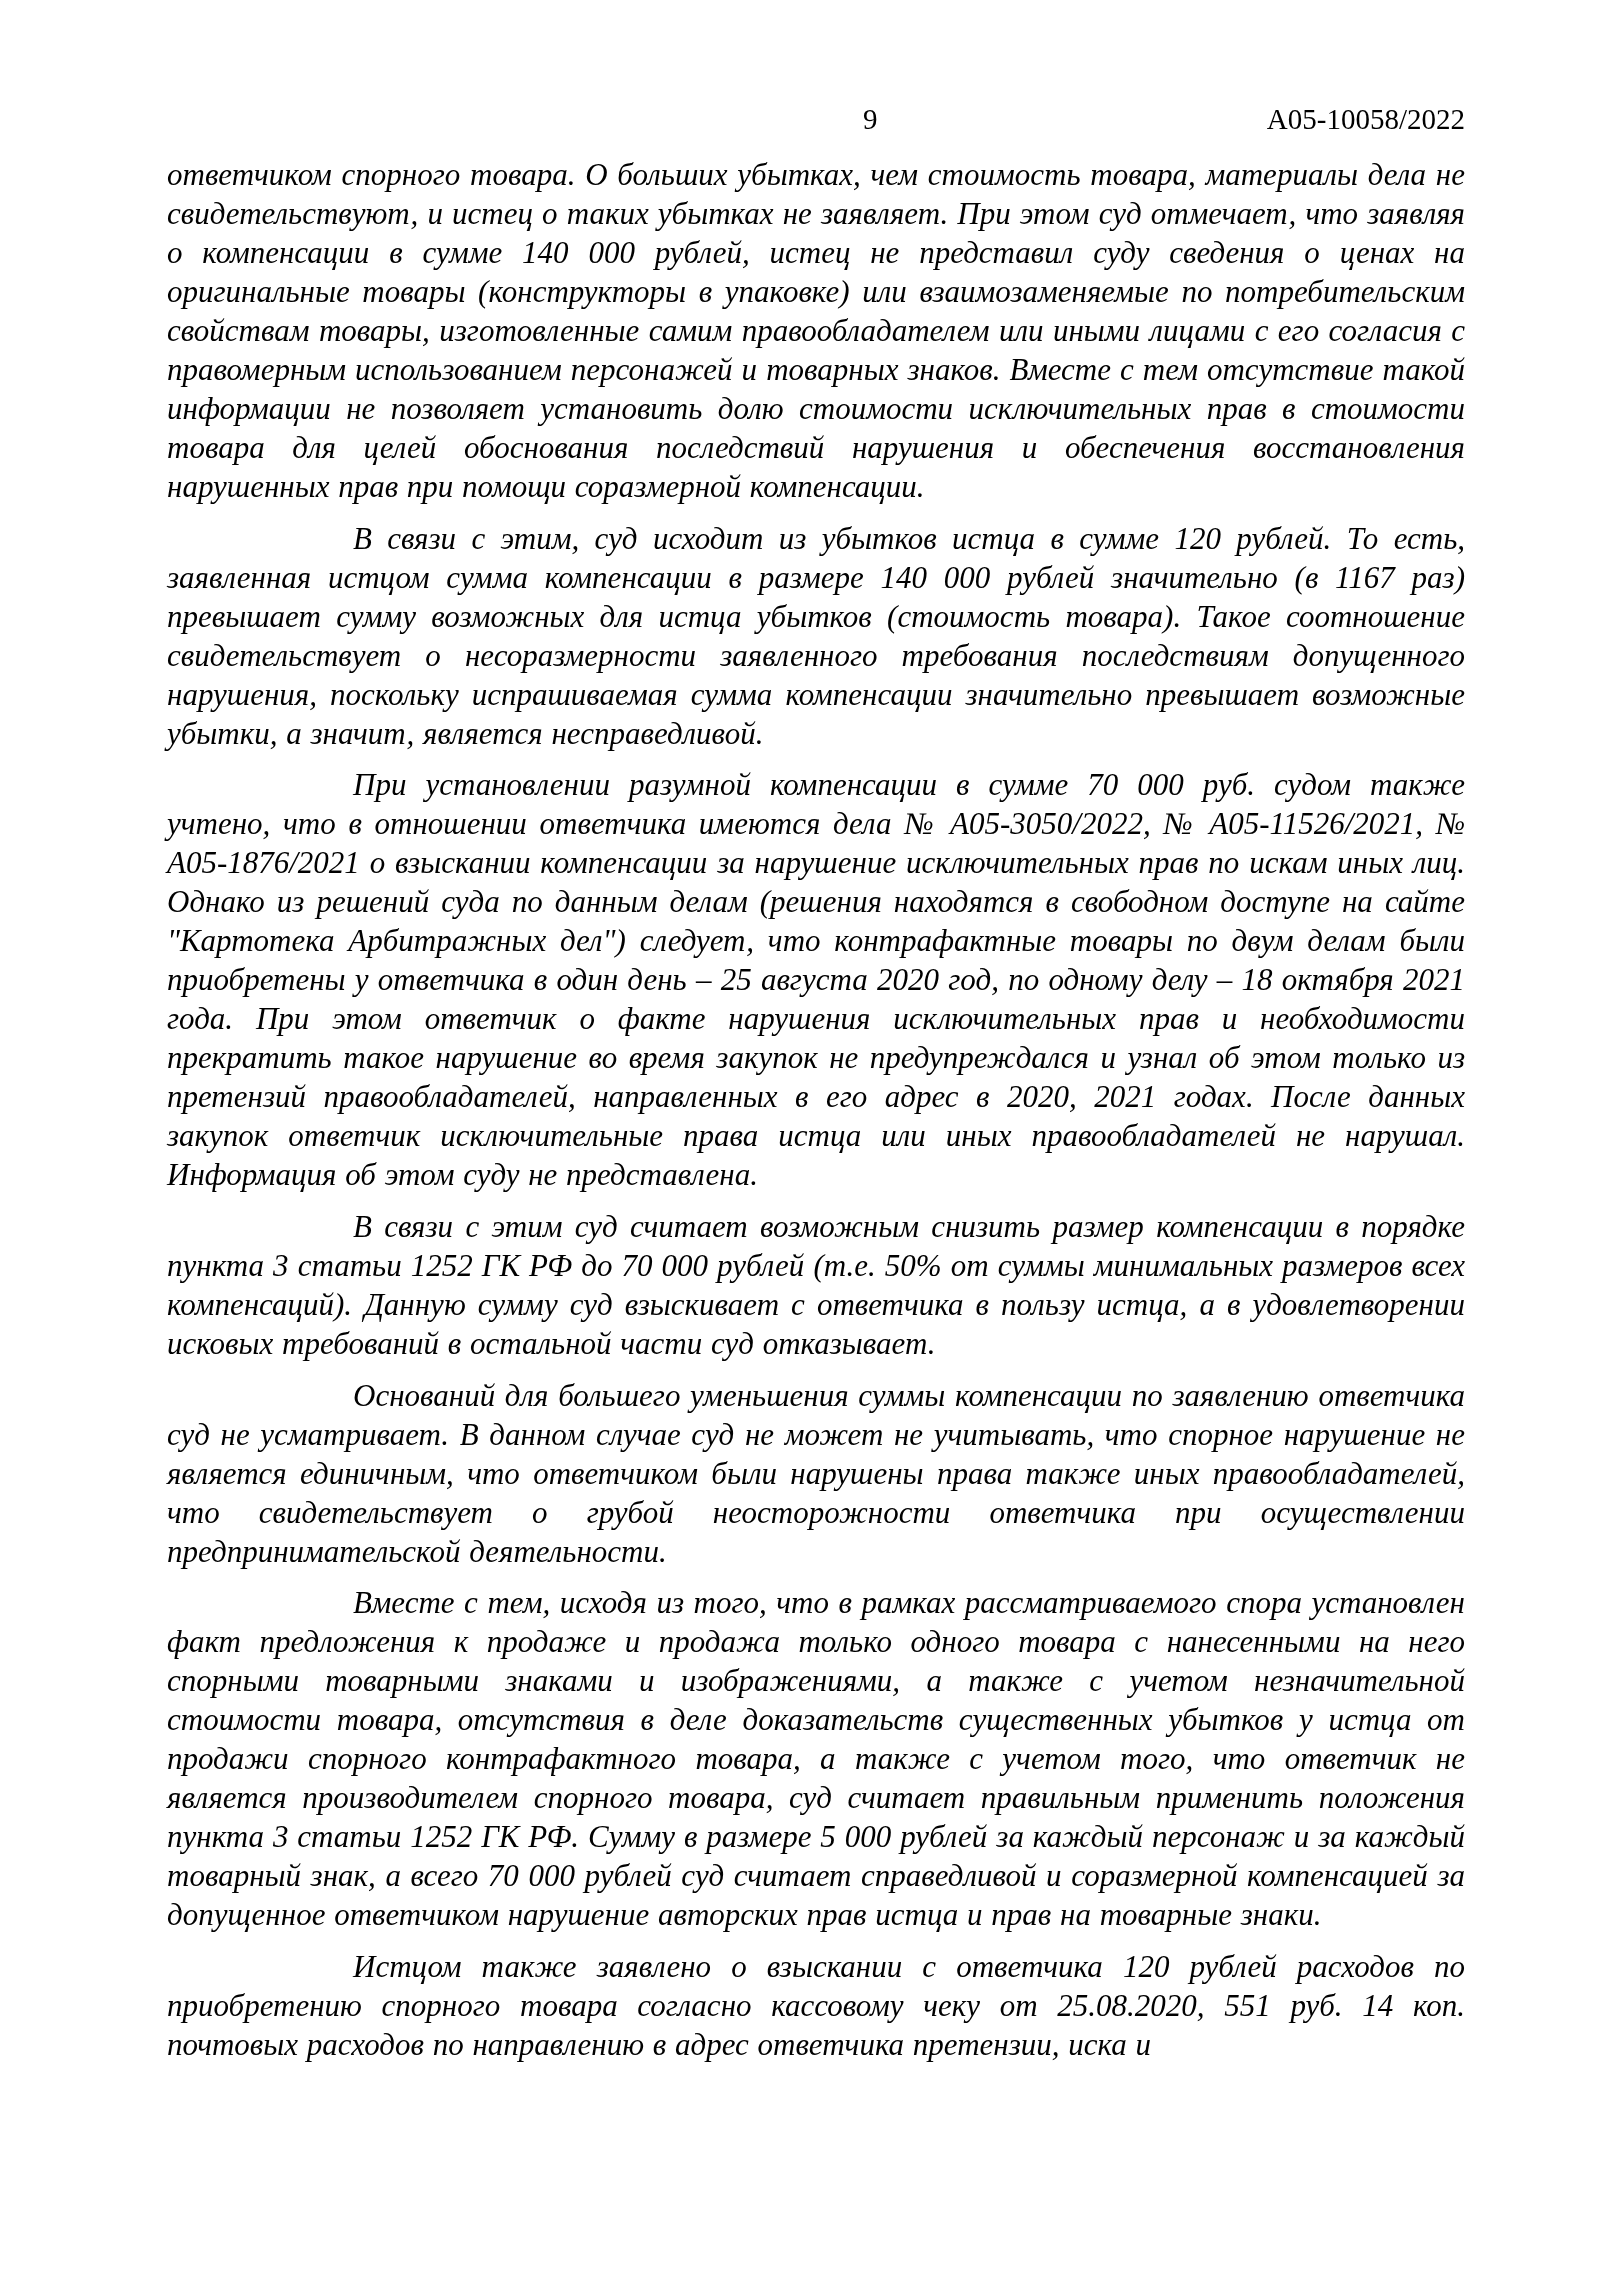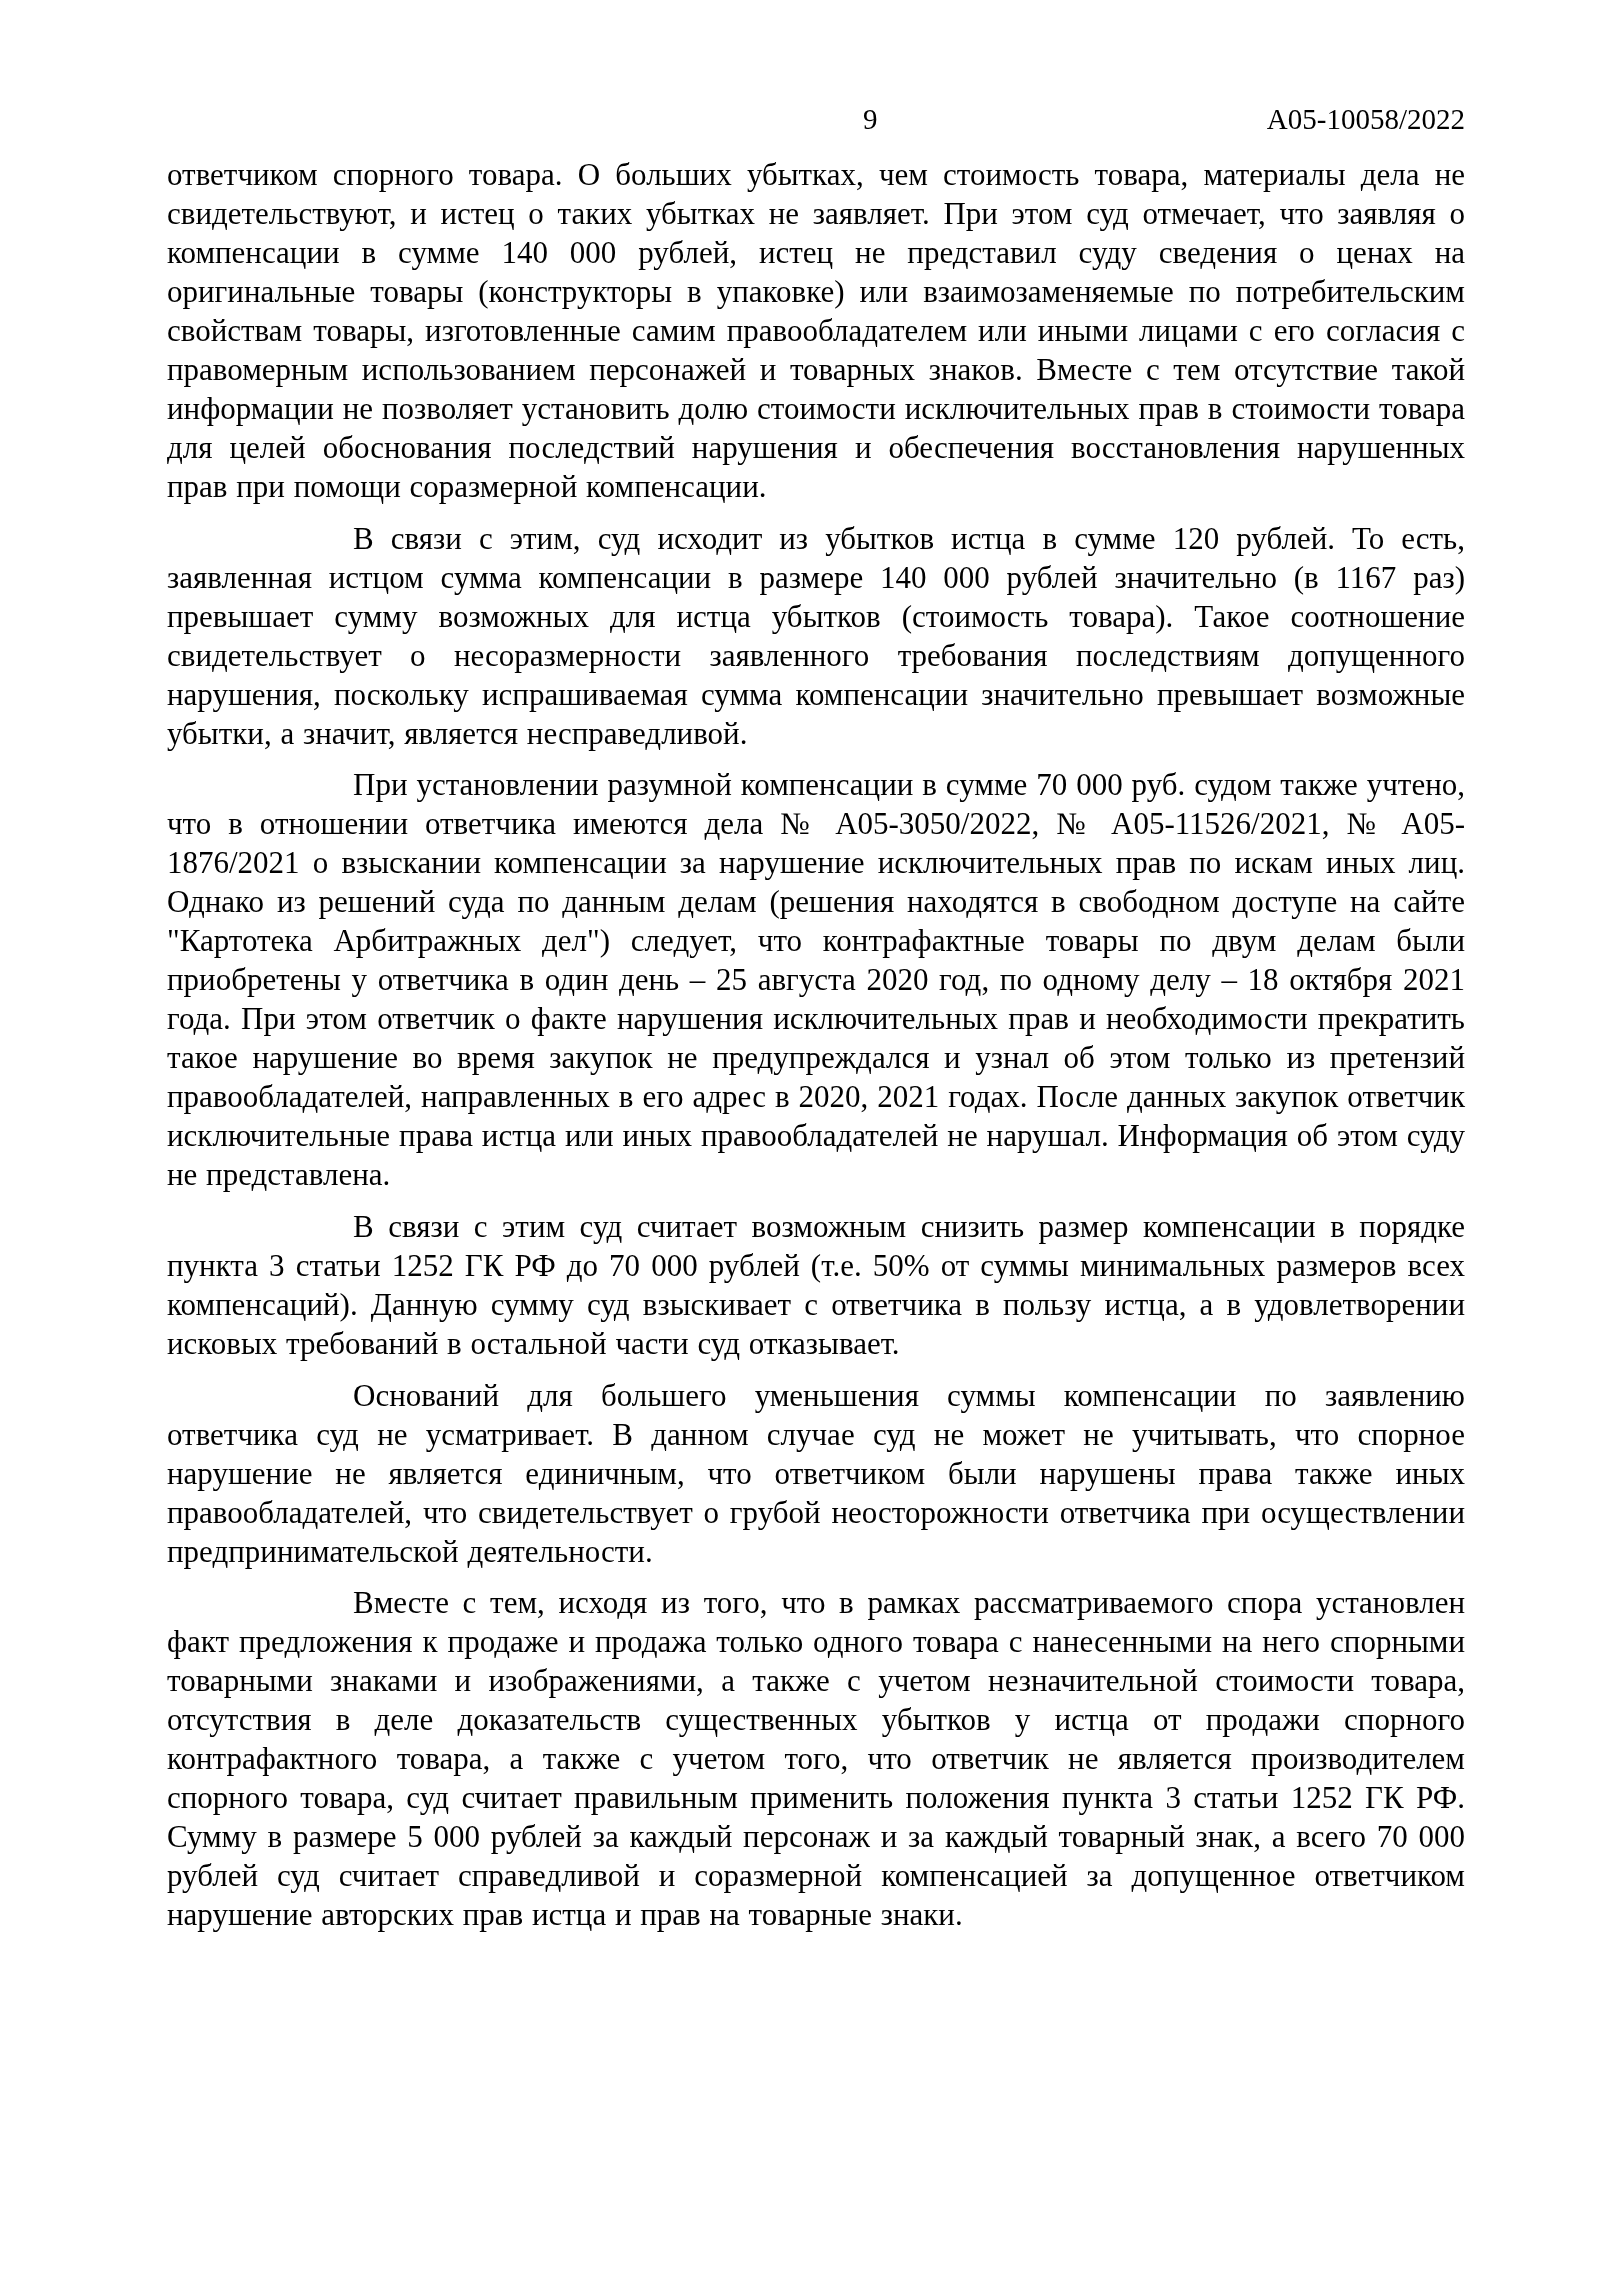--- a/index.html
+++ b/index.html
@@ -39,20 +39,21 @@
     left: 167px;
     right: 155px;
     font-size: 31px;
     line-height: 39px;
     text-align: justify;
   }
   .doc-body p {
     text-indent: 186px;
     margin: 0 0 12.7px 0;
     word-spacing: 1px;
+    font-style: italic;
   }
   .doc-body p.no-indent {
     text-indent: 0;
   }
 </style>
 </head>
 <body>
 
 <div class="page">
 
@@ -61,16 +62,17 @@
     <span class="case-number">А05-10058/2022</span>
   </div>
 
   <div class="doc-body">
     <p class="no-indent">ответчиком спорного товара. О больших убытках, чем стоимость товара, материалы дела не свидетельствуют, и истец  о таких убытках  не заявляет. При этом суд отмечает, что заявляя о компенсации в сумме 140&nbsp;000 рублей, истец не представил суду сведения о ценах на оригинальные товары (конструкторы в упаковке) или взаимозаменяемые по потребительским свойствам товары, изготовленные самим правообладателем или иными лицами с его согласия с правомерным использованием персонажей и товарных знаков. Вместе с тем отсутствие такой информации не позволяет установить долю стоимости исключительных прав в стоимости товара для целей обоснования последствий нарушения и обеспечения восстановления нарушенных прав при помощи соразмерной компенсации.</p>
     <p>В связи с этим, суд исходит из убытков истца в сумме 120 рублей. То есть, заявленная истцом сумма компенсации в размере 140 000 рублей значительно (в 1167 раз) превышает сумму возможных для истца убытков (стоимость товара). Такое соотношение свидетельствует о несоразмерности заявленного требования последствиям допущенного нарушения, поскольку испрашиваемая сумма компенсации значительно превышает возможные убытки, а значит, является несправедливой.</p>
     <p>При установлении разумной компенсации в сумме 70 000 руб. судом также учтено, что в отношении ответчика имеются дела № А05-3050/2022, № А05-11526/2021, № А05-1876/2021 о взыскании компенсации за нарушение исключительных прав по искам иных лиц. Однако из решений суда по данным делам (решения находятся в свободном доступе на сайте "Картотека Арбитражных дел") следует, что контрафактные товары по двум делам были приобретены у ответчика в один день – 25 августа 2020 год, по одному делу – 18 октября 2021 года. При этом ответчик о факте нарушения исключительных прав и необходимости прекратить такое нарушение во время закупок не предупреждался и узнал об этом только из претензий правообладателей, направленных в его адрес в 2020, 2021  годах. После данных закупок ответчик исключительные права истца или иных правообладателей не нарушал. Информация об этом суду не представлена.</p>
     <p>В связи с этим суд считает возможным снизить размер компенсации в порядке пункта 3 статьи 1252  ГК РФ до 70 000 рублей (т.е. 50% от суммы минимальных размеров всех компенсаций).  Данную сумму суд взыскивает с ответчика в пользу истца, а в удовлетворении исковых требований в остальной части суд отказывает.</p>
     <p>Оснований для большего уменьшения суммы компенсации по заявлению ответчика суд не усматривает. В данном случае суд не может не учитывать, что спорное нарушение не является единичным, что ответчиком были нарушены права также иных правообладателей, что свидетельствует о грубой неосторожности ответчика при осуществлении предпринимательской деятельности.</p>
     <p>Вместе с тем, исходя из того, что в рамках рассматриваемого спора установлен факт предложения к продаже и продажа только одного товара с нанесенными на него спорными товарными знаками и изображениями, а также с учетом незначительной стоимости товара, отсутствия в деле доказательств существенных убытков у истца от продажи спорного контрафактного товара, а также с учетом того, что ответчик не является производителем спорного товара, суд считает правильным применить положения пункта 3 статьи 1252 ГК РФ. Сумму в размере 5&nbsp;000 рублей за каждый персонаж и за каждый товарный знак, а всего 70&nbsp;000 рублей суд считает справедливой и соразмерной компенсацией за допущенное ответчиком нарушение авторских прав истца и прав на товарные знаки.</p>
+    <p>Истцом также заявлено о взыскании с ответчика 120 рублей расходов по приобретению спорного товара согласно кассовому чеку от 25.08.2020, 551 руб. 14 коп. почтовых расходов по направлению в адрес ответчика претензии, иска и</p>
   </div>
 
 </div>
 
 
 </body></html>

